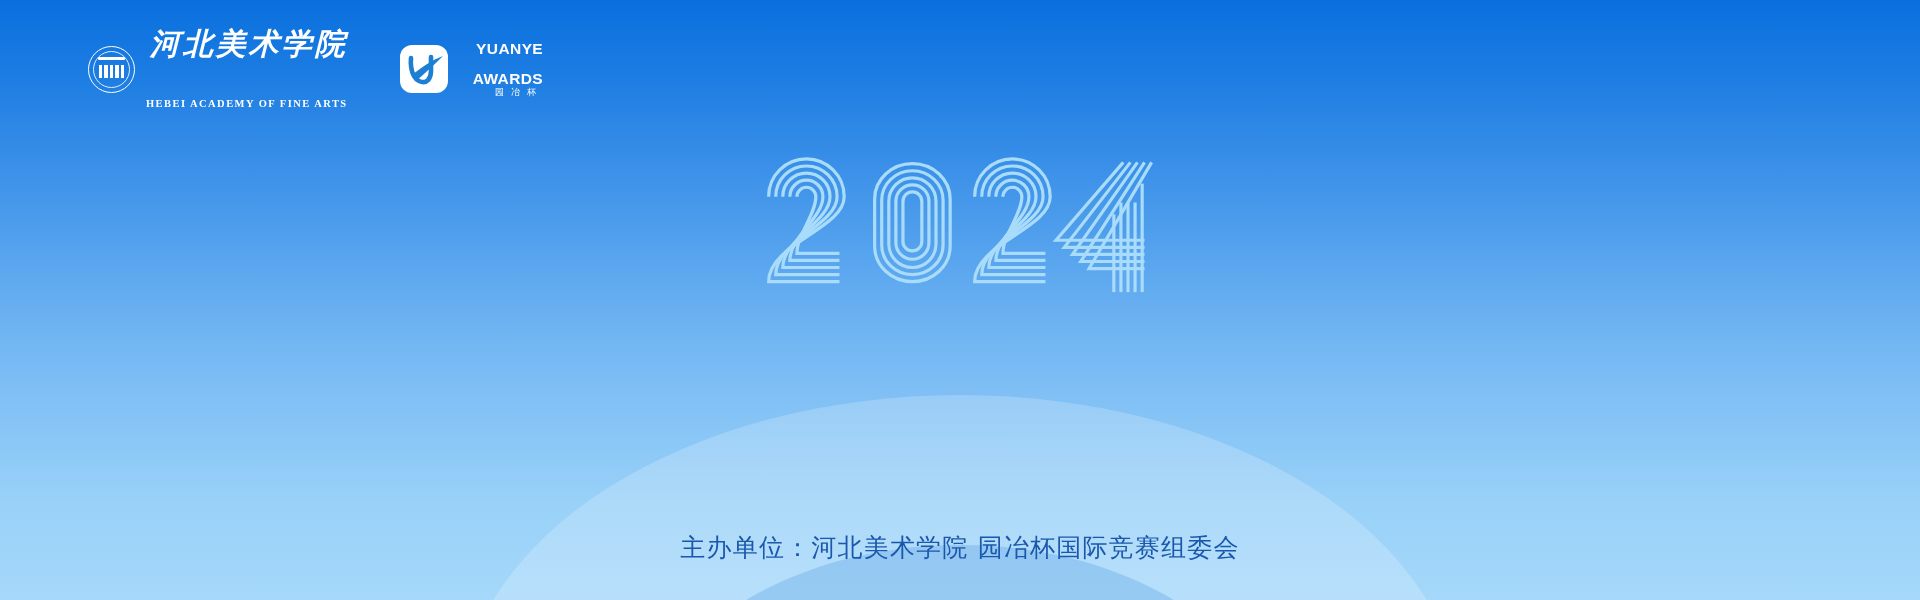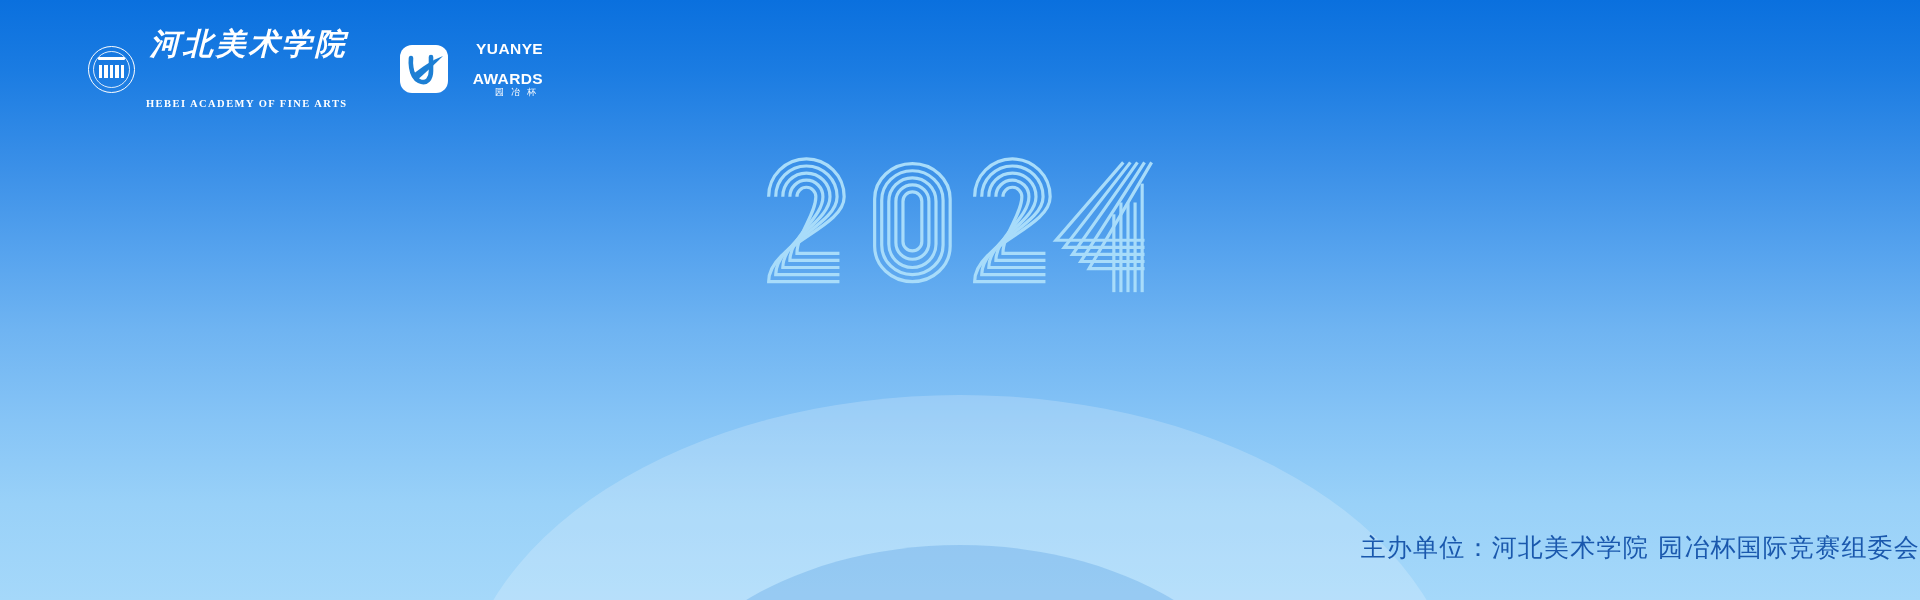--- a/index.html
+++ b/index.html
@@ -163,21 +163,21 @@
     font-weight:400;
     color:#1456b4;
     letter-spacing:0.15px;
     white-space:nowrap;
   }
 
   
   .organizer {
     position:absolute;
     left:0; right:0; top:532px;
-    text-align:right;
+    text-align:center;
     font-family:"DejaVu Sans", sans-serif;
     font-size:25px;
     line-height:32px;
     color:#1a58ad;
     letter-spacing:1.2px;
     white-space:nowrap;
   }
 </style>
 </head>
 <body>

